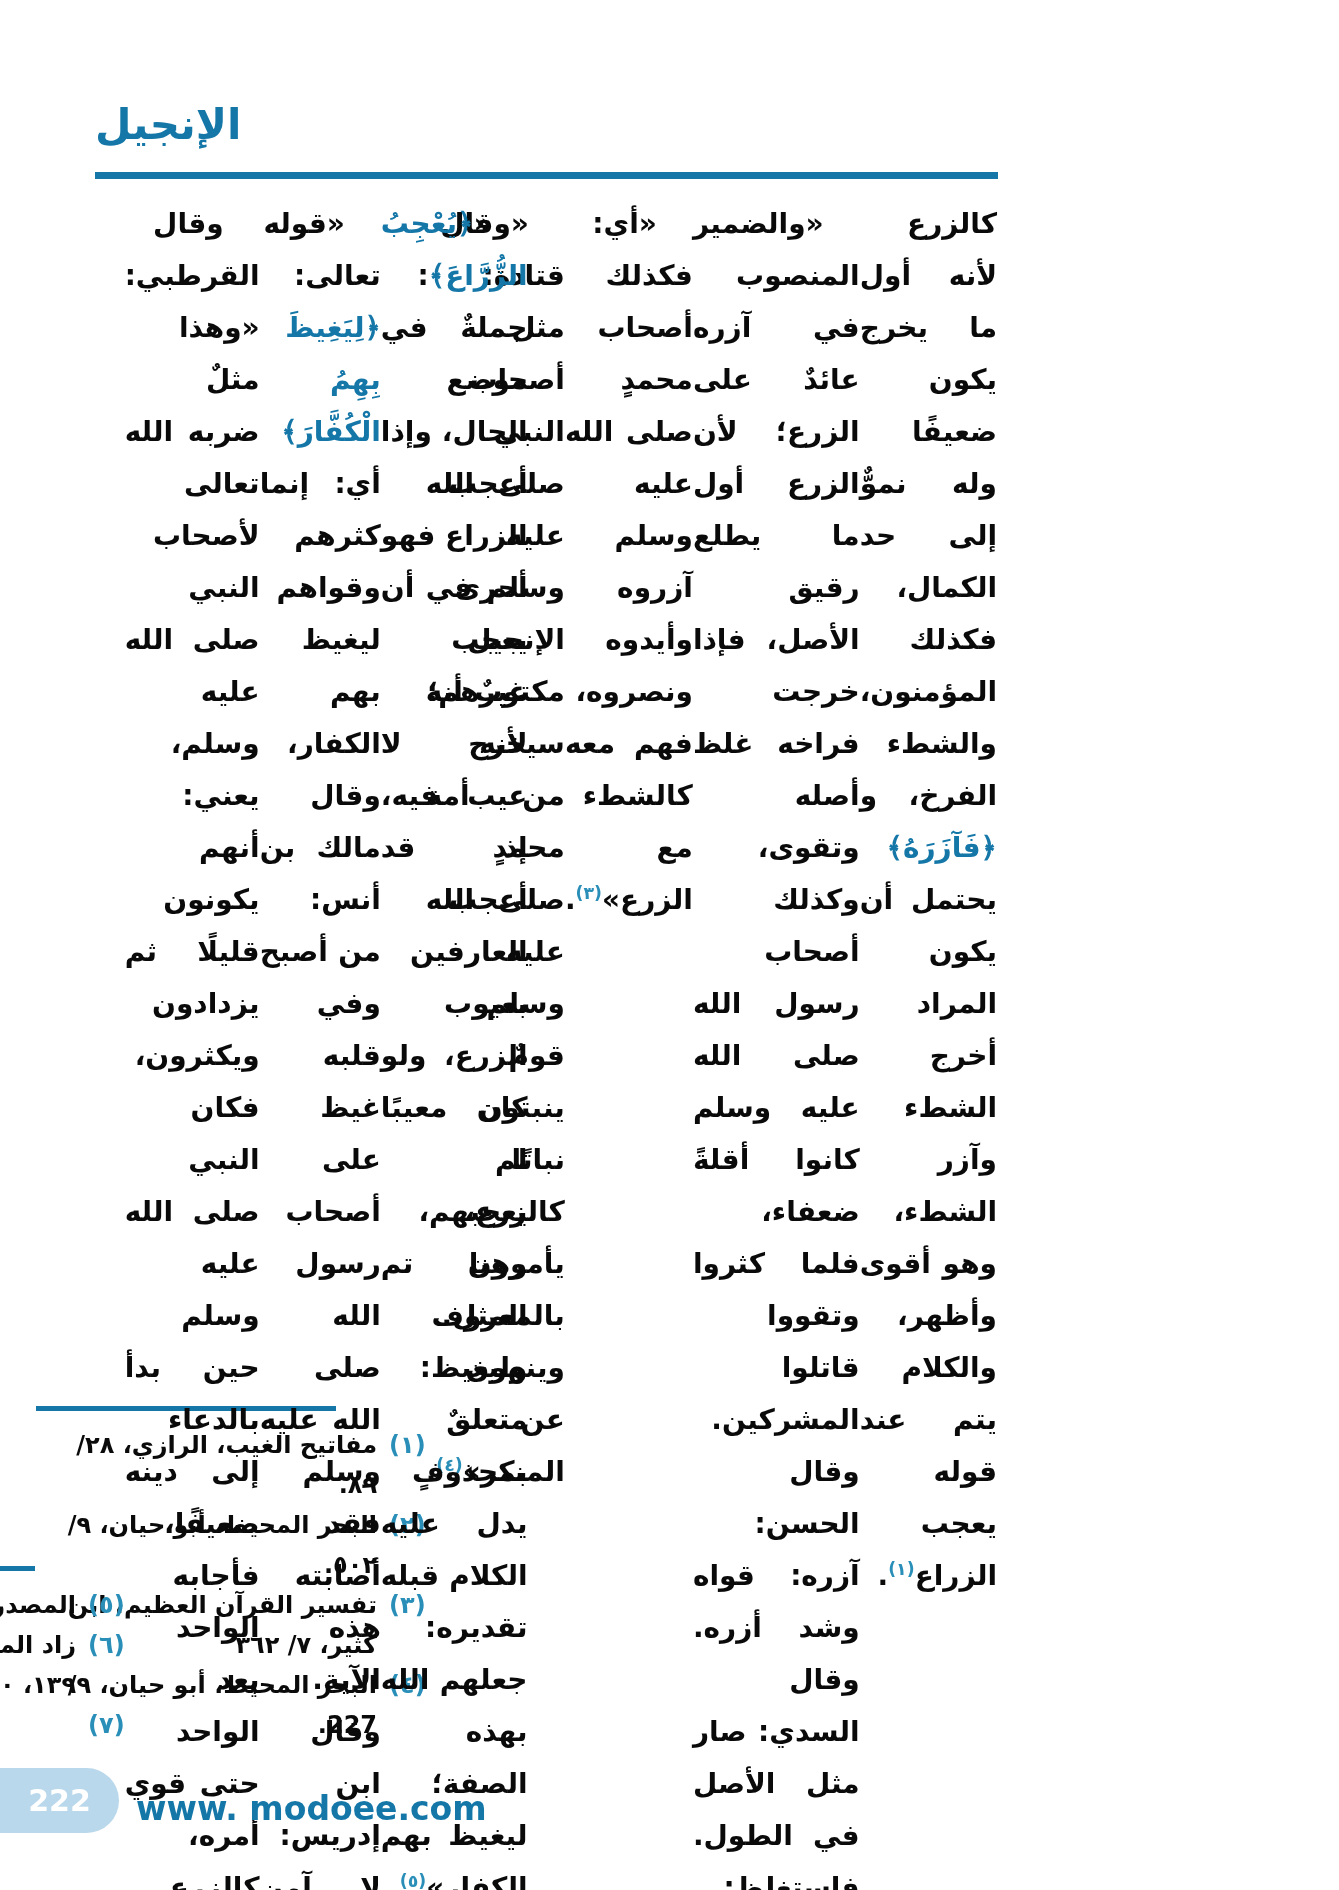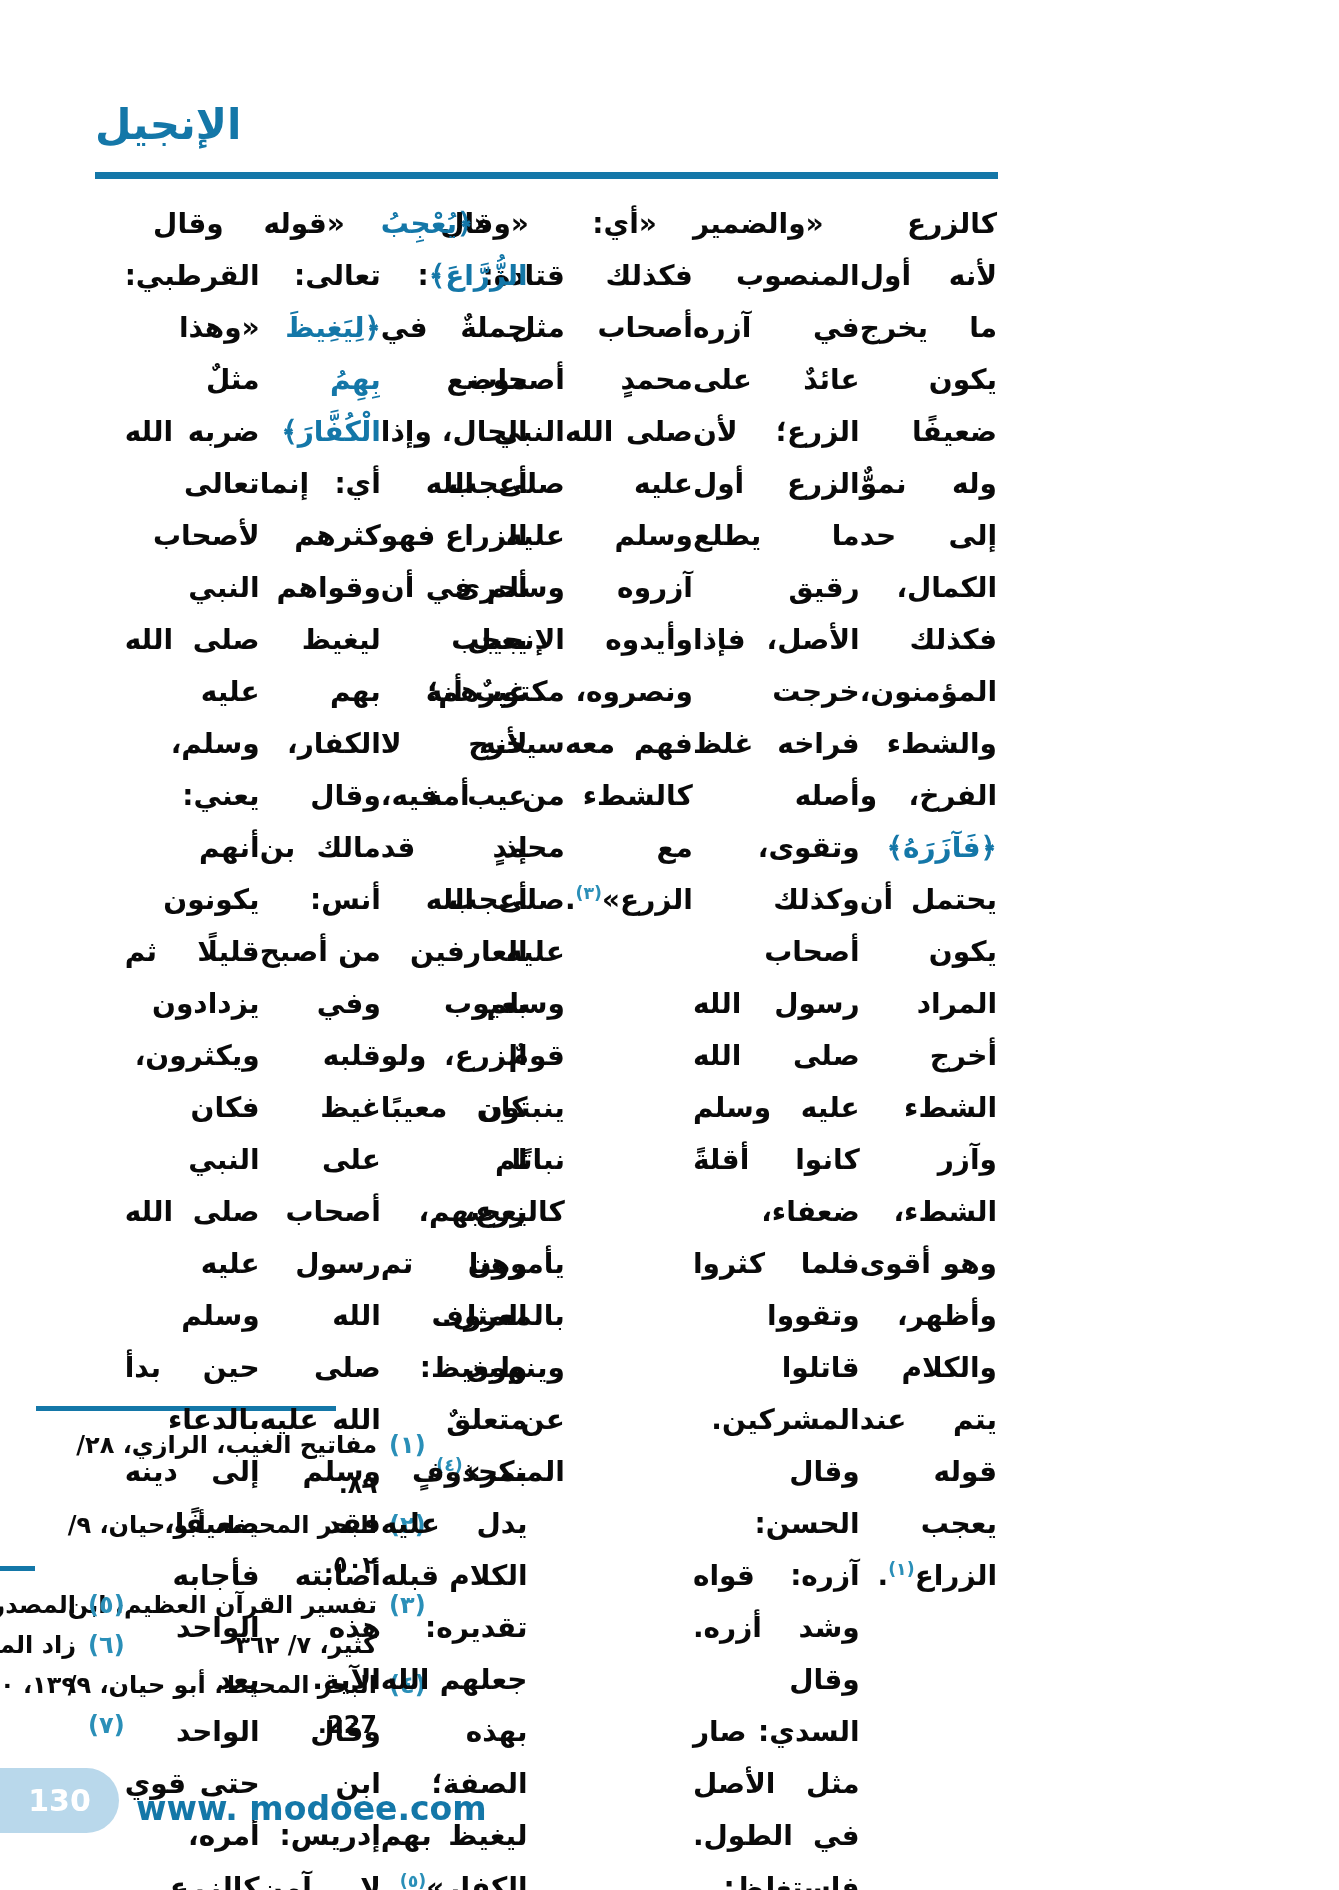--- a/index.html
+++ b/index.html
@@ -123,17 +123,17 @@
             <div class="footnote">
               <span class="fn-num">(٧)</span>
             </div>
           </div>
       </div>
     </section>
 
   </main>
 
   <div class="page-badge">
-    <span class="page-badge-number">130</span>
+    <span class="page-badge-number">222</span>
   </div>
   <div class="site-url">www. modoee.com</div>
 
 </div>
 
 </body></html>

